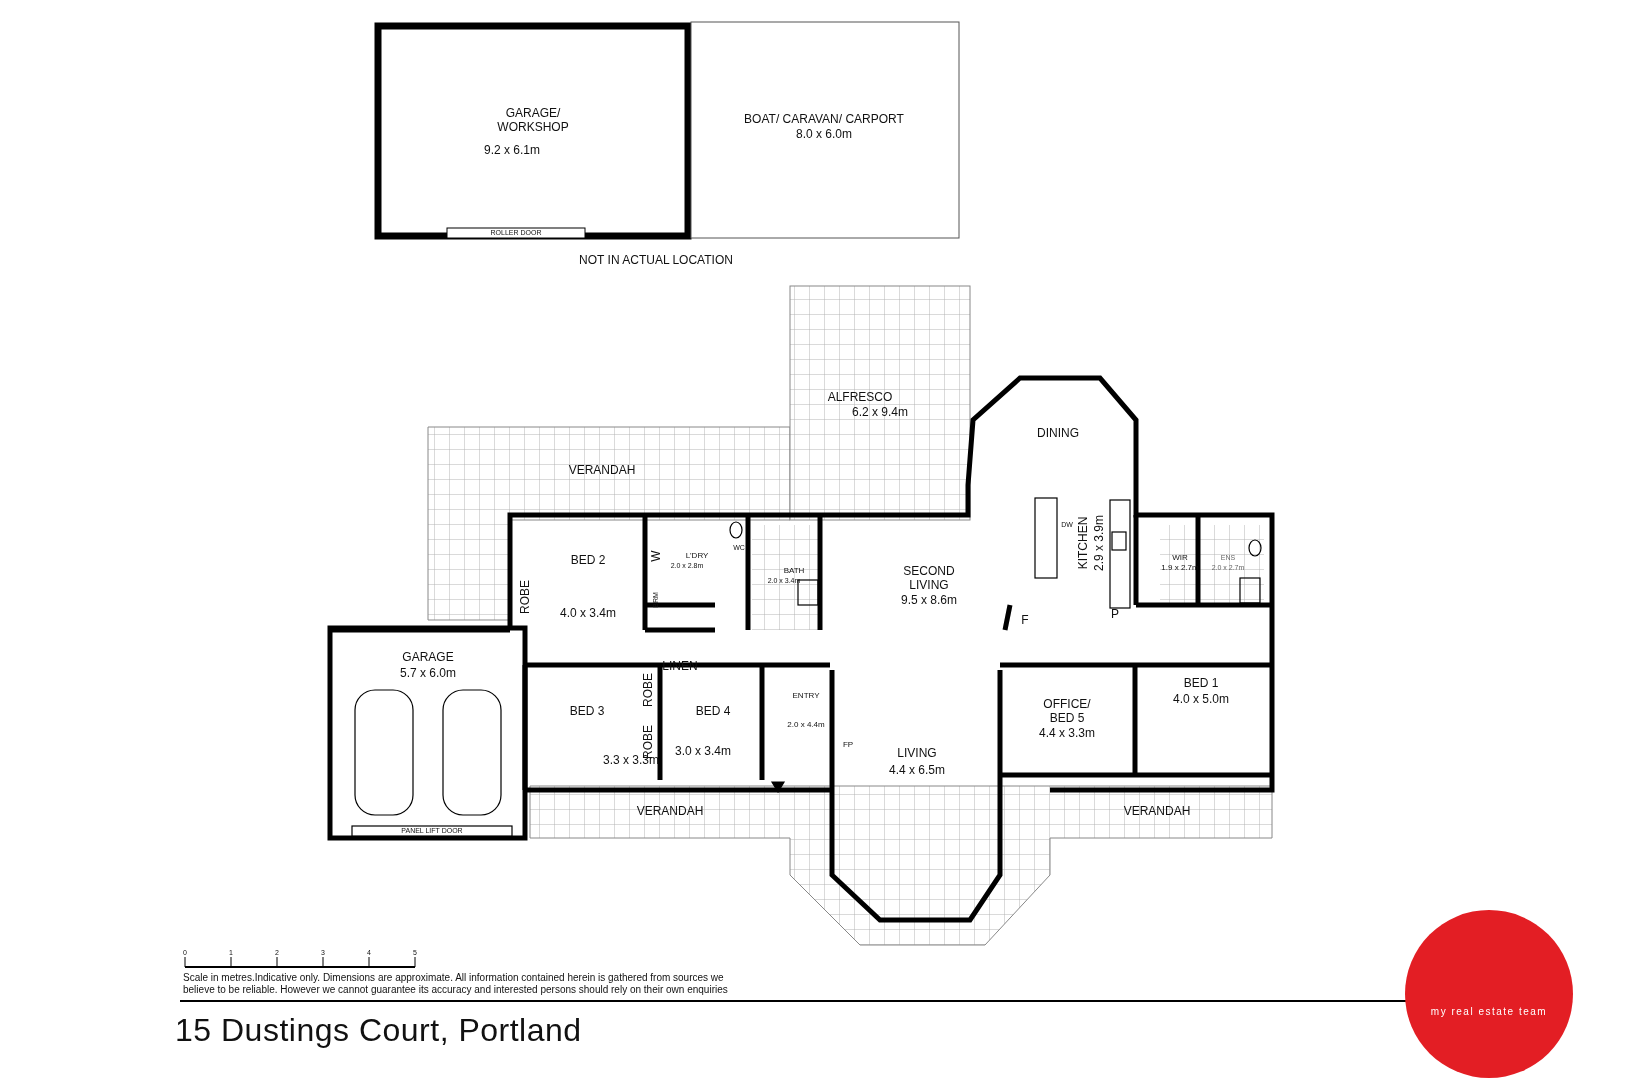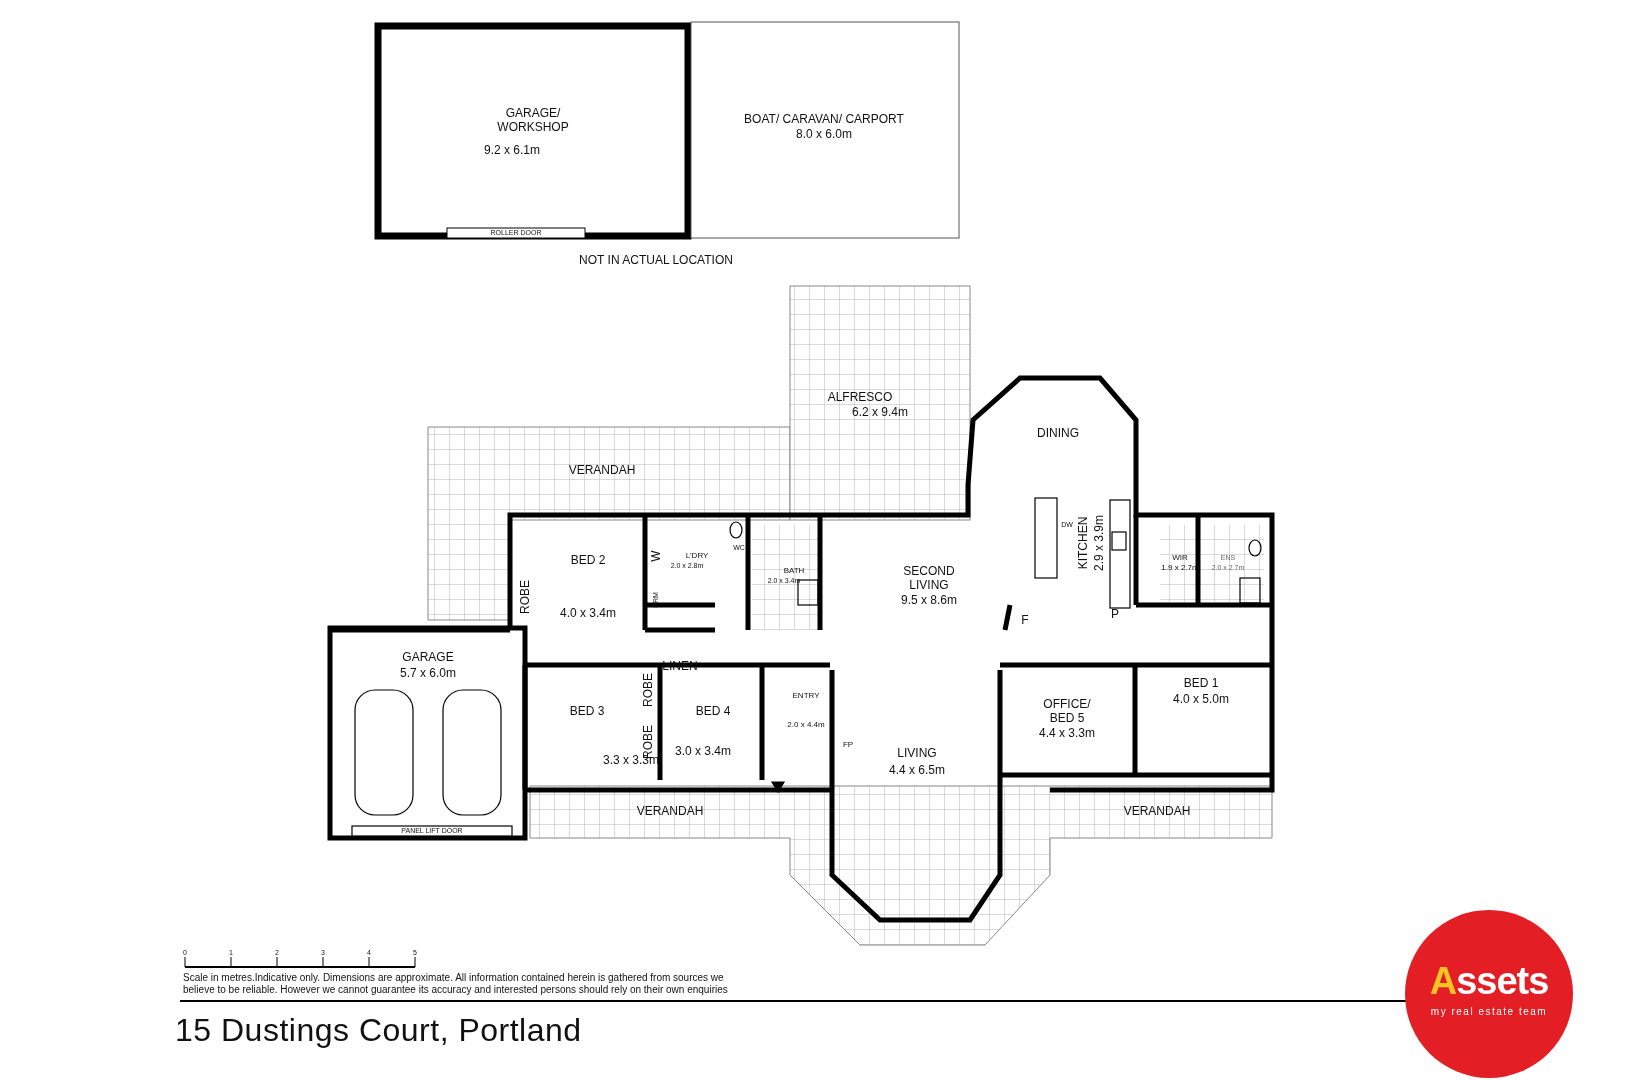--- a/index.html
+++ b/index.html
@@ -159,15 +159,14 @@
   <span class="lbl lbl-xs" style="left:232px;top:6px;">5</span>
 </div>
 
 <div class="disclaimer">Scale in metres.Indicative only. Dimensions are approximate. All information contained herein is gathered from sources we believe to be reliable. However we cannot guarantee its accuracy and interested persons should rely on their own enquiries</div>
 <svg style="position:absolute;left:180px;top:1000px;" width="1240" height="3">
   <line x1="0" y1="1" x2="1240" y2="1" stroke="#000" stroke-width="2"></line>
 </svg>
 <div class="address">15 Dustings Court, Portland</div>
 
 <div class="logo">
-  <div class="logo-word"><span class="a">A</span><span>ssets</span></div>
   <div class="logo-tag">my real estate team</div>
 </div>
 
 </body></html>

